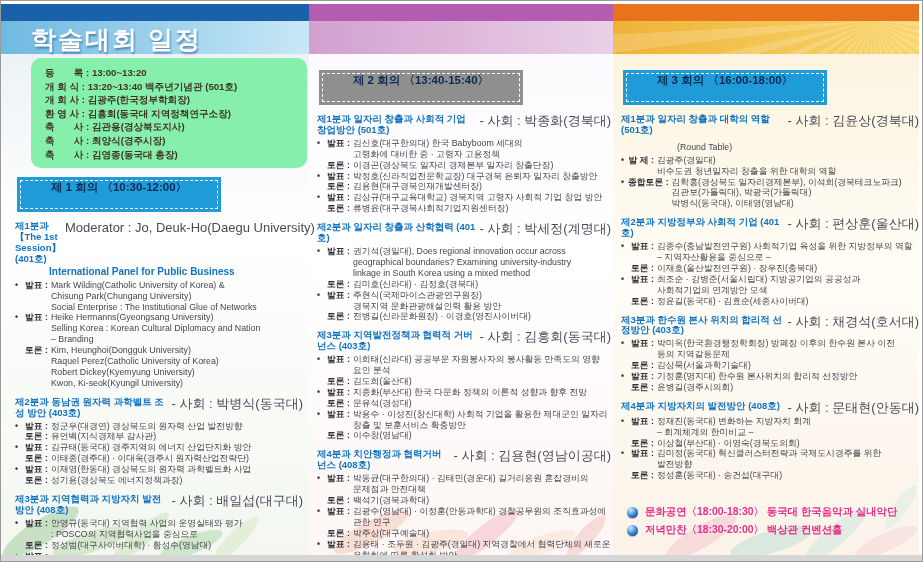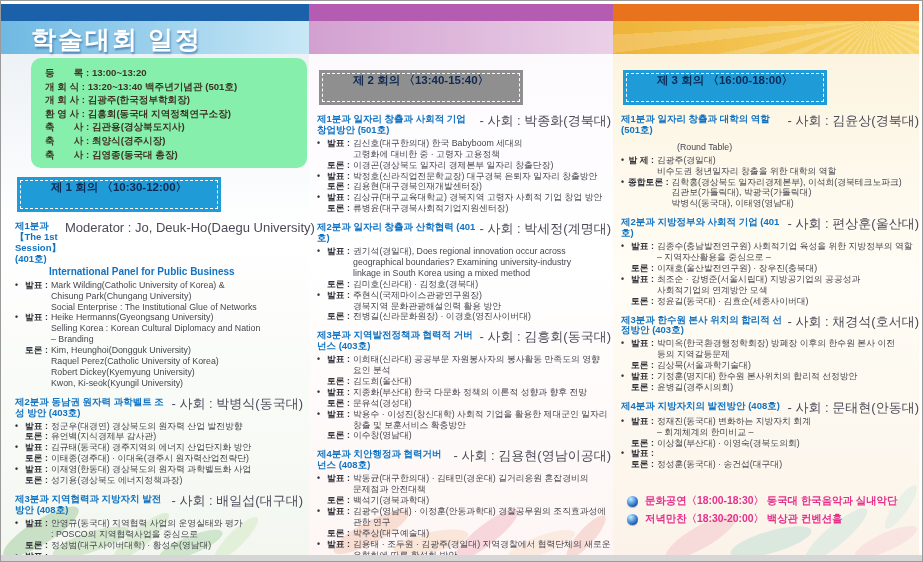--- a/index.html
+++ b/index.html
@@ -465,20 +465,22 @@
 – 회계체계의 한미비교 –</span>
         </div>
       <div class="row">
           <span class="bul"></span>
           <span class="lab">토론 :</span>
           <span class="txt">이상철(부산대) · 이영숙(경북도의회)</span>
         </div>
       <div class="row">
           <span class="bul">•</span>
           <span class="lab">발표 :</span>
+          <span class="txt">김미정(동국대) 혁신클러스터전략과 국제도시경주를 위한
+발전방향</span>
         </div>
       <div class="row">
           <span class="bul"></span>
           <span class="lab">토론 :</span>
           <span class="txt">정성훈(동국대) · 송건섭(대구대)</span>
         </div>
     </div>
 
     <div id="s3-footers">
       <div class="event-line">

